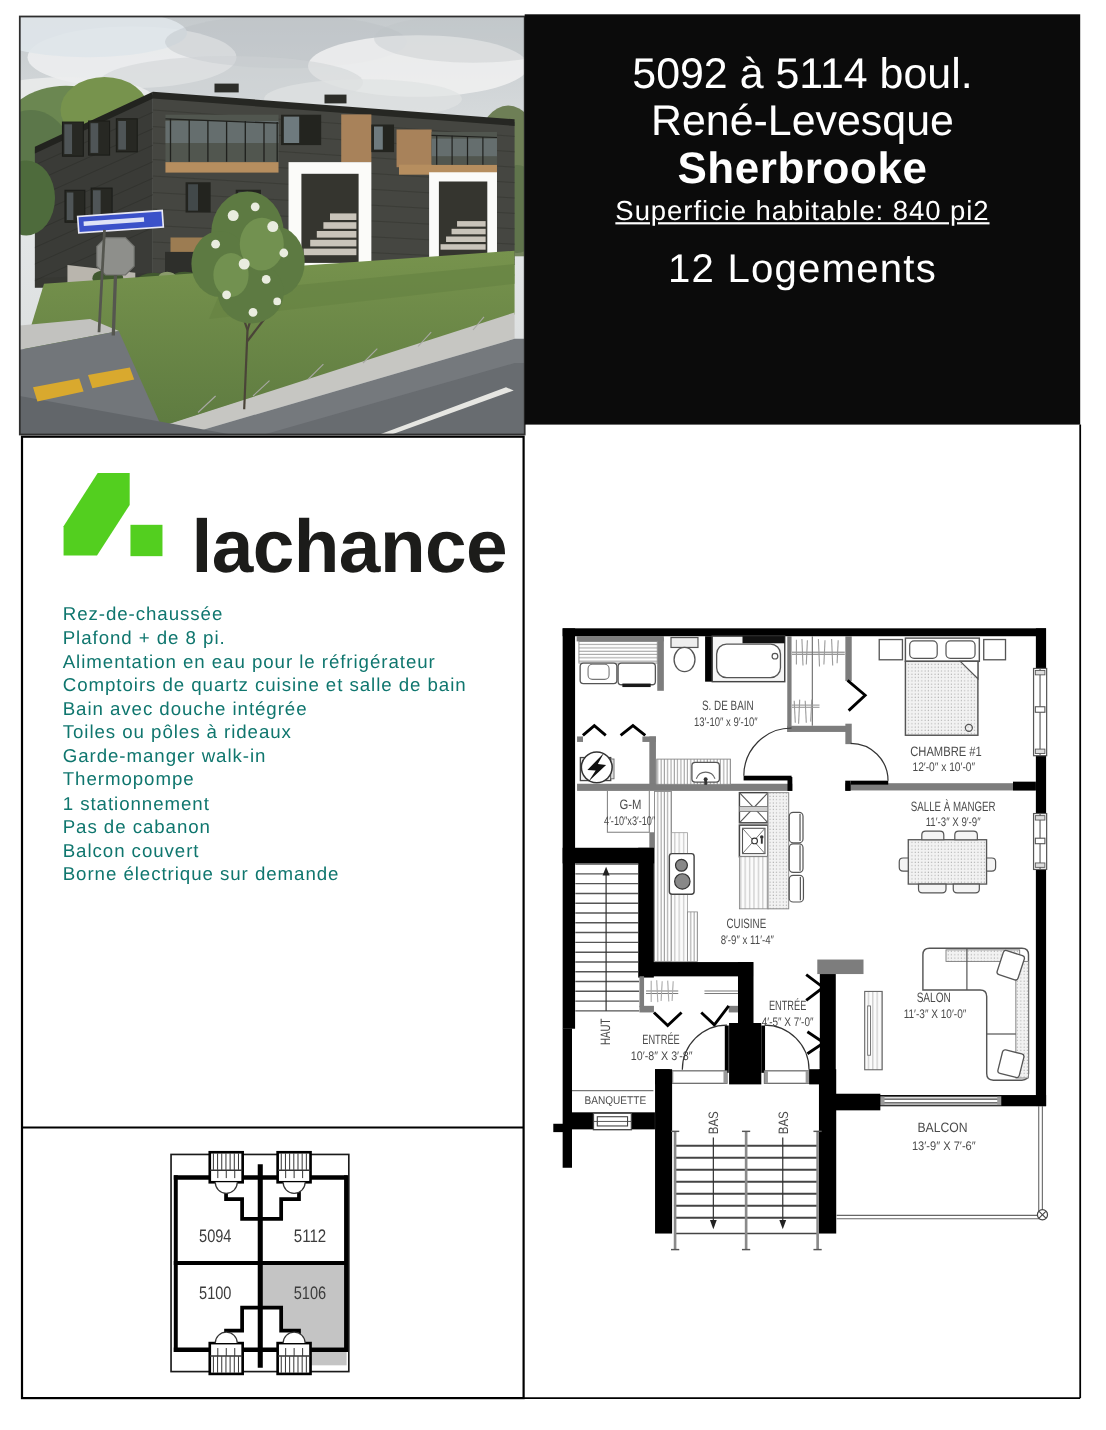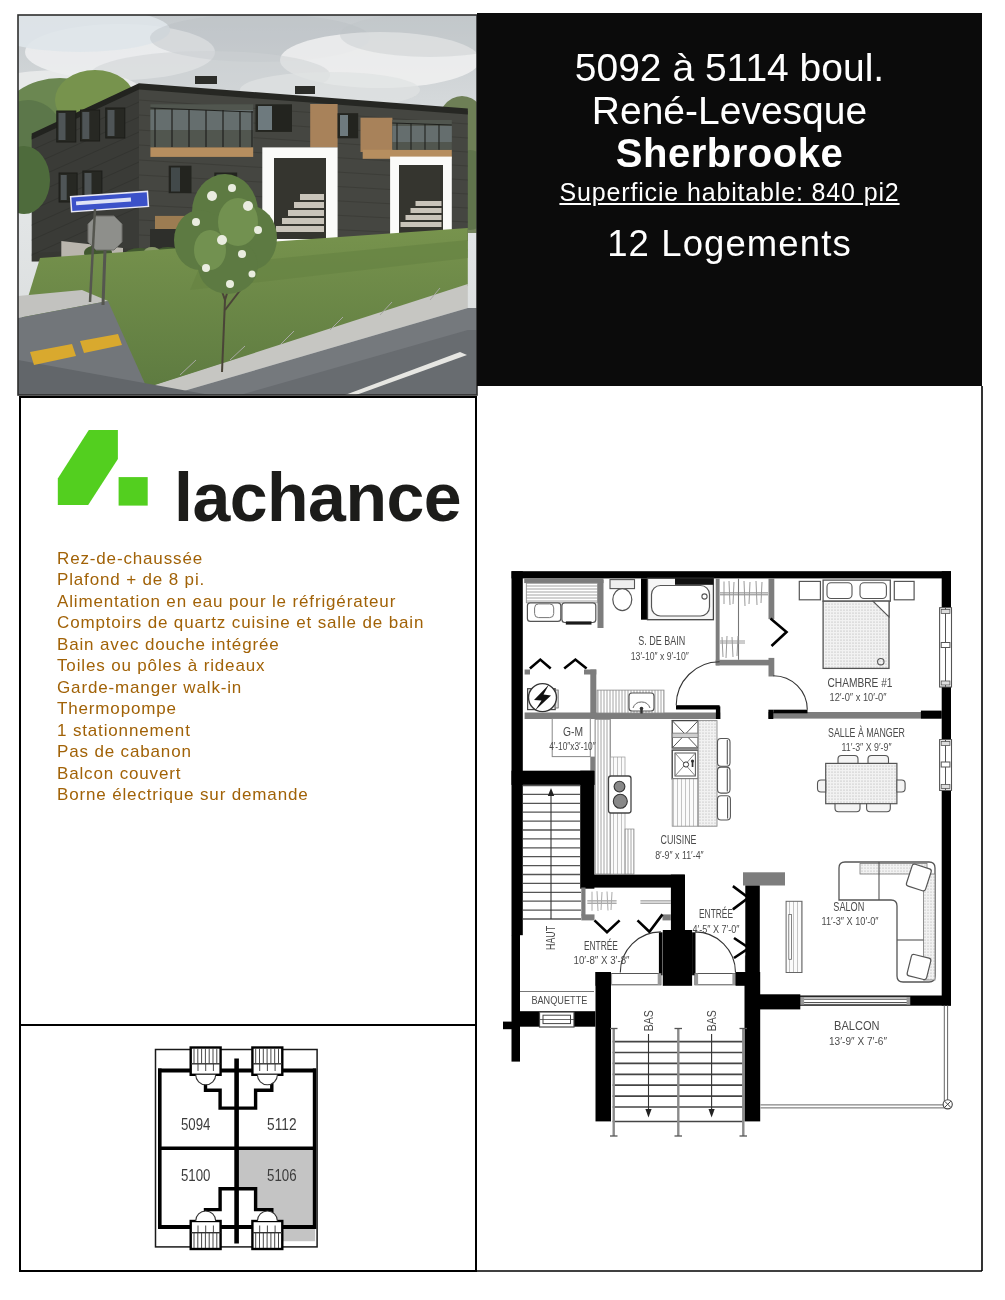--- a/index.html
+++ b/index.html
@@ -5,21 +5,21 @@
   html,body{margin:0;padding:0;background:#fff;}
   .page{position:relative;width:1005px;height:1300px;background:#fff;font-family:"Liberation Sans",sans-serif;overflow:hidden;}
   .abs{position:absolute;}
   .hdr{left:477px;top:13px;width:505px;height:373px;background:#0b0b0b;color:#fff;text-align:center;}
   .hl1{margin-top:33px;font-size:39px;line-height:43px;font-weight:500;letter-spacing:0;}
   .hl3{font-size:40px;line-height:43px;font-weight:700;letter-spacing:.5px;}
   .hl4{margin-top:29px;font-size:39.5px;letter-spacing:.5px;}
   .hl4 .half{font-size:28px;}
   .hl5{margin-top:3px;font-size:25px;letter-spacing:.85px;text-decoration:underline;}
   .hl6{margin-top:16px;font-size:36.5px;letter-spacing:1.1px;text-align:center;}
-  .feat{left:57px;top:548px;font-size:17px;line-height:21.45px;color:#a16207;letter-spacing:.85px;}
+  .feat{left:57px;top:548px;font-size:17px;line-height:21.45px;color:#0f766e;letter-spacing:.85px;}
   .lach{left:174px;top:447px;font-size:68px;line-height:1;font-weight:700;color:#1c1c1a;letter-spacing:-0.5px;margin-top:16px;}
 </style>
 </head>
 <body>
 <div class="page">
 <svg class="abs" style="left:0;top:0" width="1005" height="1300" viewBox="0 0 1005 1300">
 <defs>
   <pattern id="pv" width="3" height="6" patternUnits="userSpaceOnUse">
           <rect width="3" height="6" fill="#fff"></rect>
           <line x1="1" y1="0" x2="1" y2="6" stroke="#9a9a9a" stroke-width="0.9"></line>

